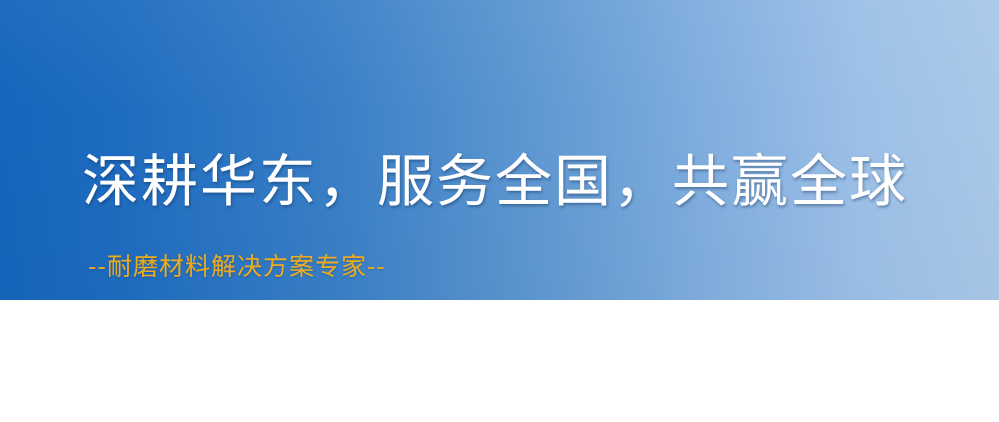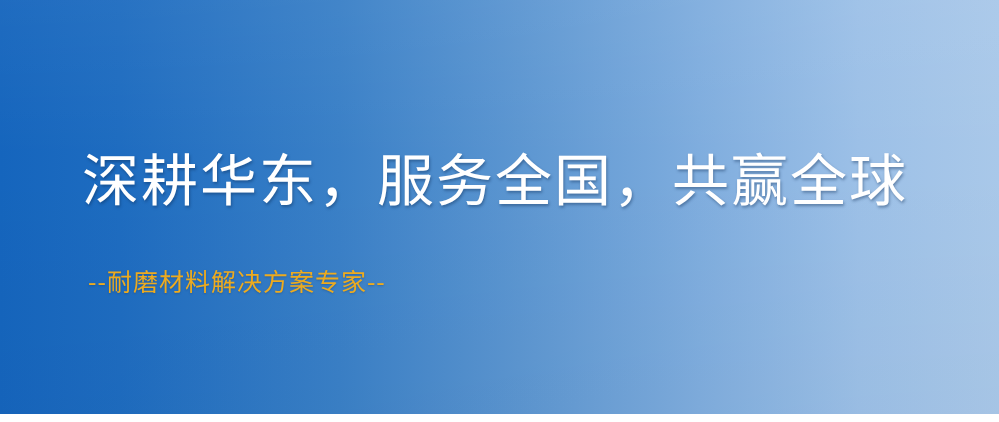--- a/index.html
+++ b/index.html
@@ -5,21 +5,21 @@
 <style>
   html, body {
     margin: 0;
     padding: 0;
     background: #ffffff;
   }
 
   #banner {
     position: relative;
     width: 999px;
-    height: 414px;
+    height: 300px;
     overflow: hidden;
     font-family: "Liberation Sans", sans-serif;
     background: linear-gradient(
         90deg,
         #1565bd 0%,
         #1e6cc0 12%,
         #3a80c7 34%,
         #5c96d1 52%,
         #7fadde 70%,
         #9cc0e7 86%,
@@ -51,21 +51,21 @@
     letter-spacing: 2px;
     color: #ffffff;
     white-space: nowrap;
     text-shadow: 1px 2px 3px rgba(10, 40, 80, 0.40);
   }
 
   
   #subtitle {
     position: absolute;
     left: 88px;
-    top: 268px;
+    top: 252px;
     margin: 0;
     font-family: "DejaVu Serif", "Liberation Serif", serif;
     font-weight: 400;
     font-size: 25px;
     line-height: 1.2;
     letter-spacing: 1px;
     color: #edab1f;
     white-space: nowrap;
     text-shadow: 0 1px 2px rgba(20, 50, 90, 0.30);
   }

